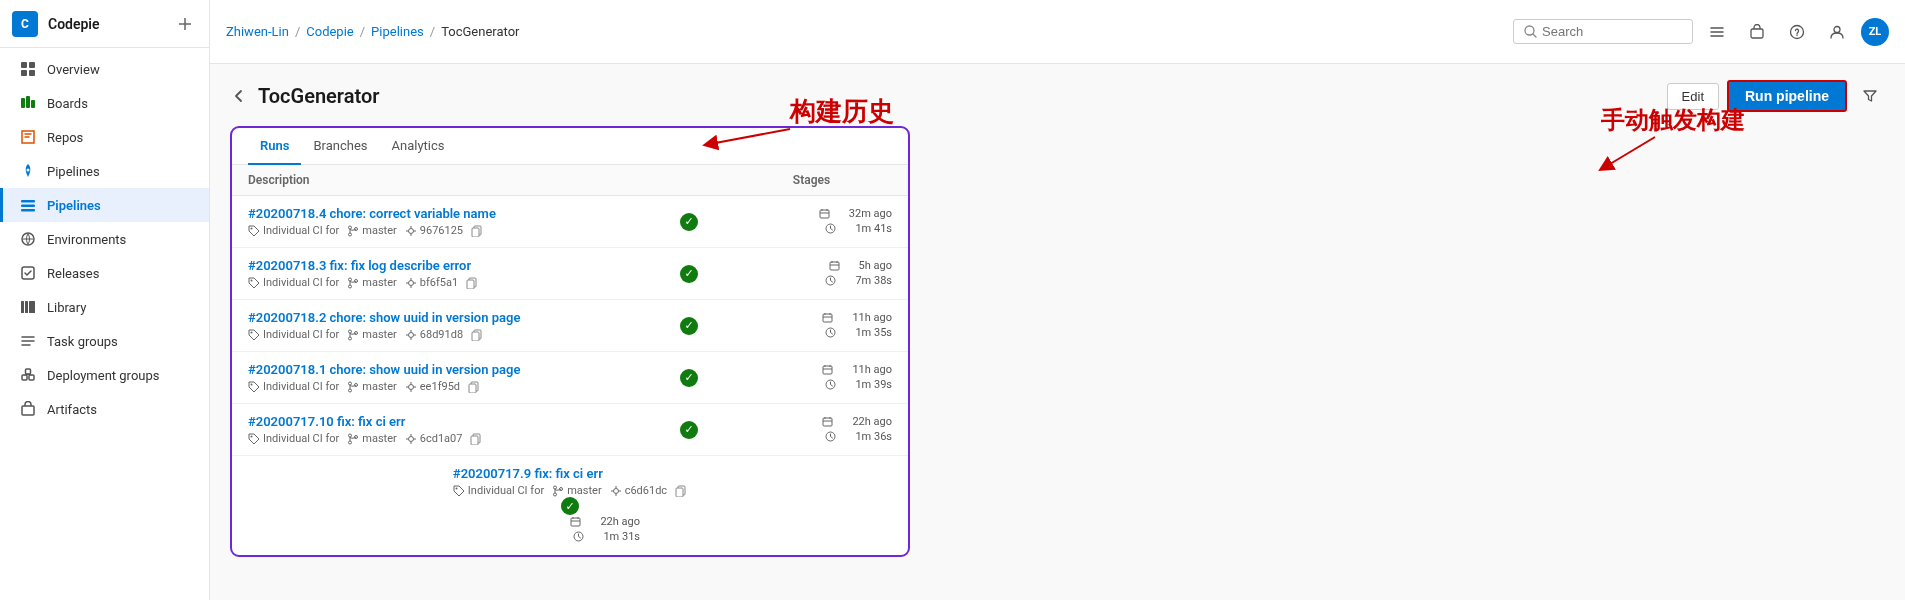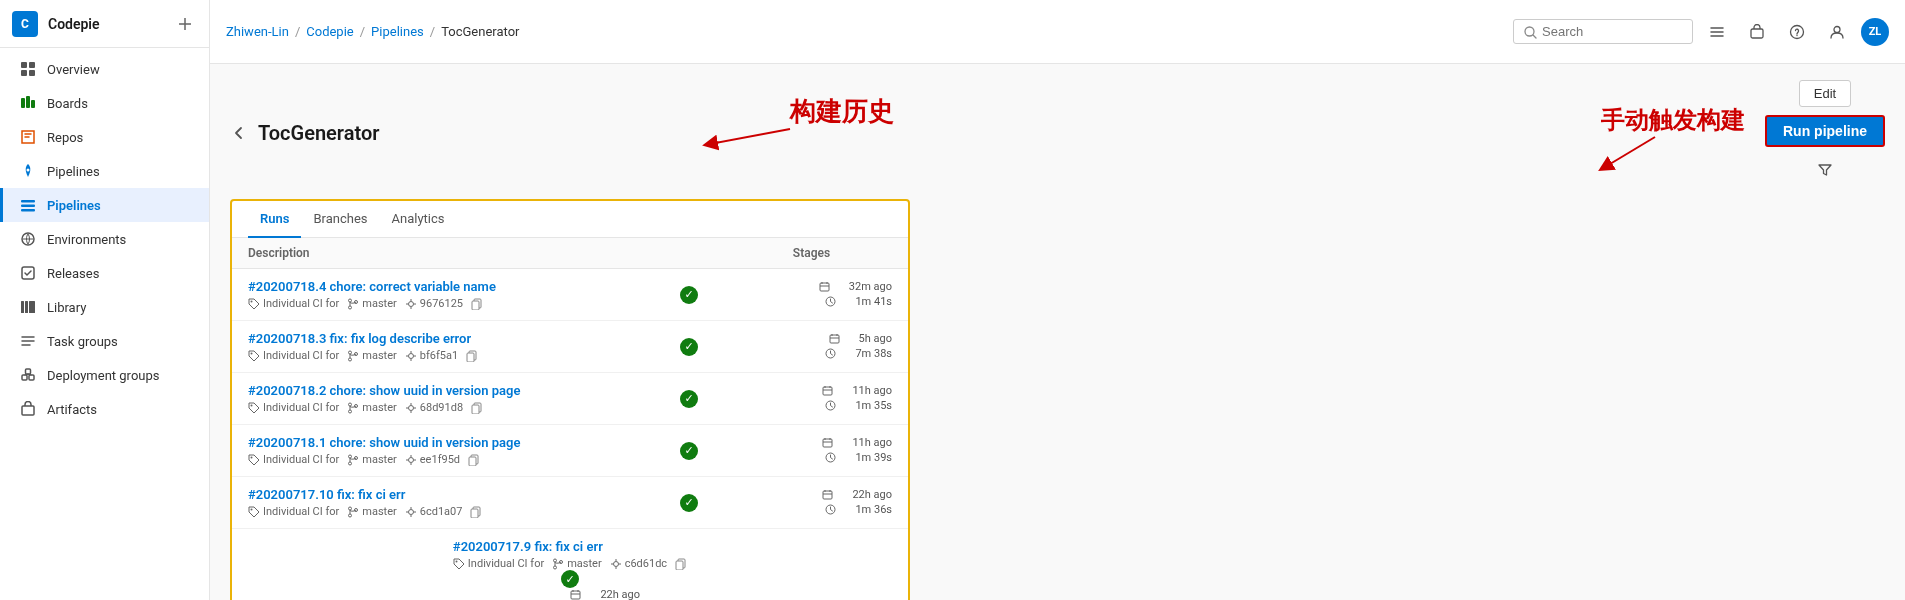--- a/index.html
+++ b/index.html
@@ -16,37 +16,37 @@
     .nav-item { display: flex; align-items: center; padding: 8px 16px; cursor: pointer; color: #333; font-size: 13px; border-left: 3px solid transparent; }
     .nav-item.active { background: #e8f0fe; border-left-color: #0078d4; font-weight: 600; color: #0078d4; }
     .nav-item .nav-icon { width: 18px; height: 18px; margin-right: 10px; display: flex; align-items: center; justify-content: center; flex-shrink: 0; }
     .nav-item .nav-label { }
     .topbar { height: 64px; background: #fff; border-bottom: 1px solid #e5e5e5; display: flex; align-items: center; padding: 0 16px; }
     .breadcrumb { display: flex; align-items: center; flex: 1; font-size: 13px; color: #555; }
     .breadcrumb-sep { margin: 0 6px; color: #999; }
     .breadcrumb-link { color: #0078d4; cursor: pointer; }
     .breadcrumb-current { color: #333; }
     .topbar-icons { display: flex; align-items: center; gap: 8px; }
-    .topbar-search { display: flex; align-items: flex-end; border: 1px solid #ccc; border-radius: 3px; padding: 4px 10px; width: 180px; background: #fff; }
+    .topbar-search { display: flex; align-items: center; border: 1px solid #ccc; border-radius: 3px; padding: 4px 10px; width: 180px; background: #fff; }
     .topbar-search input { border: none; outline: none; font-size: 13px; flex: 1; background: transparent; }
     .topbar-icon-btn { width: 32px; height: 32px; display: flex; align-items: center; justify-content: center; cursor: pointer; color: #555; border-radius: 3px; }
     .avatar { width: 28px; height: 28px; background: #0078d4; border-radius: 50%; display: flex; align-items: center; justify-content: center; color: #fff; font-size: 11px; font-weight: bold; cursor: pointer; }
 
     
     .content { flex: 1; overflow-y: auto; padding: 16px 20px; background: #f9f9f9; }
     .page-header { display: flex; align-items: center; margin-bottom: 14px; }
     .back-btn { margin-right: 10px; cursor: pointer; color: #555; display: flex; align-items: center; }
     .page-title { font-size: 20px; font-weight: 600; color: #1a1a1a; flex: 1; }
-    .header-actions { display: flex; align-items: center; gap: 8px; flex-direction: column; }
+    .header-actions { display: flex; align-items: center; gap: 8px; }
     .edit-btn { padding: 5px 14px; border: 1px solid #ccc; background: #fff; border-radius: 3px; cursor: pointer; font-size: 13px; color: #333; }
     .run-pipeline-btn { padding: 6px 16px; background: #0078d4; color: #fff; border: none; border-radius: 3px; cursor: pointer; font-size: 14px; font-weight: 600; }
     .filter-icon-btn { width: 30px; height: 30px; display: flex; align-items: center; justify-content: center; cursor: pointer; color: #666; }
 
     
-    .card { background: #fff; border: 2px solid #eab308; border-radius: 4px; margin-bottom: 12px; overflow: hidden; }
+    .card { background: #fff; border: 2px solid #6d28d9; border-radius: 9px; margin-bottom: 12px; overflow: hidden; }
     .tabs { display: flex; align-items: center; border-bottom: 1px solid #e5e5e5; padding: 0 16px; }
     .tab { padding: 10px 12px; cursor: pointer; font-size: 13px; color: #555; border-bottom: 2px solid transparent; margin-bottom: -1px; }
     .tab.active { color: #0078d4; border-bottom-color: #0078d4; font-weight: 600; }
 
     .table-container { }
     .table-header { display: flex; align-items: center; padding: 8px 16px; border-bottom: 1px solid #e5e5e5; font-size: 12px; color: #666; font-weight: 600; background: #fafafa; }
     .col-desc { flex: 3; }
     .col-stages { flex: 1; text-align: center; }
 
     .pipeline-row { display: flex; align-items: center; padding: 10px 16px; border-bottom: 1px solid #f0f0f0; cursor: pointer; }

